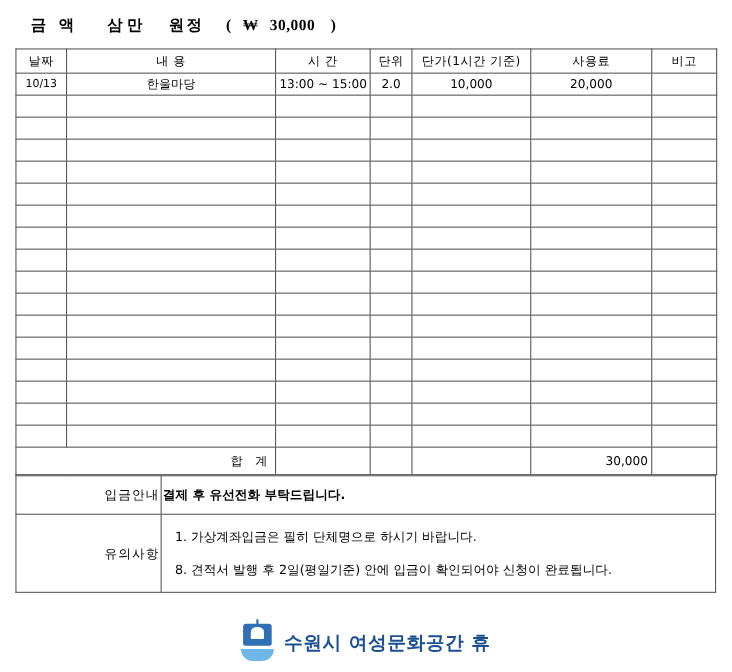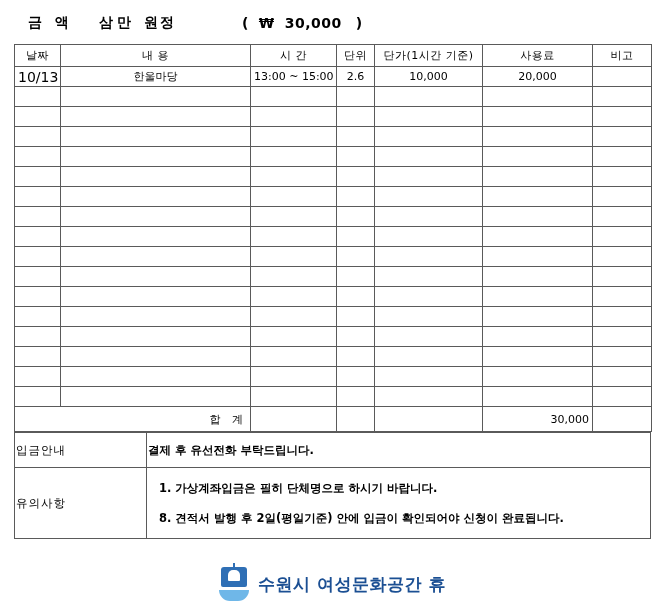--- a/index.html
+++ b/index.html
@@ -18,37 +18,38 @@
   .page {
     width: 665px;
     height: 611px;
     position: relative;
     box-sizing: border-box;
   }
 
   
   .amount-row {
     display: flex;
-    align-items: center;
+    align-items: flex-end;
     padding: 14px 0 12px 28px;
     font-size: 14px;
     font-weight: bold;
     letter-spacing: 0.5px;
+    font-family: Liberation Serif, serif;
   }
   .amount-label {
     letter-spacing: 4px;
     margin-right: 26px;
   }
   .amount-words {
     letter-spacing: 4px;
-    margin-right: 9px;
+    margin-right: 20px;
   }
   .amount-won {
     letter-spacing: 2px;
-    margin-right: 66px;
+    margin-right: 20px;
   }
   .amount-paren-open { margin-right: 10px; }
   .amount-currency { margin-right: 10px; }
   .amount-value { margin-right: 14px; }
   .amount-paren-close { }
 
   
   table.main {
     border-collapse: collapse;
     table-layout: fixed;
@@ -85,21 +86,21 @@
   .hdr-unit { letter-spacing: 0.5px; }
   .hdr-price { letter-spacing: 0px; }
   .hdr-fee { letter-spacing: 3px; }
   .hdr-note { letter-spacing: 3px; }
 
   td.desc-cell { font-weight: bold; font-size: 11px; }
   td.time-cell { font-weight: bold; font-size: 11px; }
   td.unit-cell { font-weight: bold; font-size: 11px; }
   td.price-cell { font-weight: bold; font-size: 11px; text-align: right; padding-right: 22px; }
   td.fee-cell { font-weight: bold; font-size: 11px; text-align: right; padding-right: 22px; }
-  td.date-cell { font-size: 14px; }
+  td.date-cell { font-size: 10px; }
 
   tr.total-row td { height: 24px; text-align: right; }
   td.total-label {
     letter-spacing: 4px;
     font-size: 11px;
   }
   td.total-fee {
     text-align: right;
     padding-right: 22px;
     font-weight: bold;
@@ -113,33 +114,33 @@
     margin: 0 14px;
     width: 637px;
     font-size: 11.5px;
   }
   table.notice td {
     border: 1px solid #5a5a5a;
     vertical-align: middle;
   }
   td.notice-label {
     width: 132px;
-    text-align: left;
+    text-align: right;
     font-size: 11.5px;
     letter-spacing: 1px;
   }
   td.notice-body {
     font-weight: bold;
     font-size: 11.5px;
   }
   tr.deposit-row td { height: 32px; }
   tr.caution-row td { height: 68px; }
   td.caution-body { padding-left: 12px; }
   .caution-line {
-    font-weight: bold;
+    font-weight: normal;
     font-size: 11.5px;
     line-height: 30px;
   }
 
   
   .footer {
     display: flex;
     align-items: center;
     justify-content: center;
     margin-top: 28px;
@@ -220,21 +221,21 @@
         <td class="hdr-price">단가(1시간 기준)</td>
         <td class="hdr-fee">사용료</td>
         <td class="hdr-note">비고</td>
       </tr>
     </thead>
     <tbody>
       <tr>
         <td class="date-cell">10/13</td>
         <td class="desc-cell">한울마당</td>
         <td class="time-cell">13:00 ~ 15:00</td>
-        <td class="unit-cell">2.6</td>
+        <td class="unit-cell">2.0</td>
         <td class="price-cell">10,000</td>
         <td class="fee-cell">20,000</td>
         <td></td>
       </tr>
 
     <tr>
           <td>&nbsp;</td>
           <td>&nbsp;</td>
           <td>&nbsp;</td>
           <td>&nbsp;</td>

